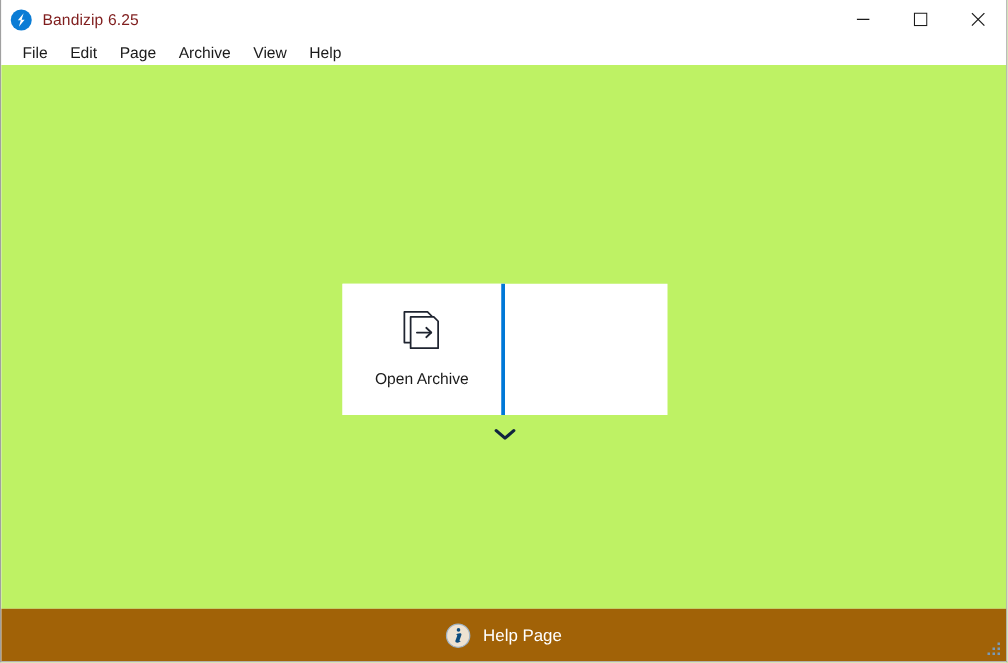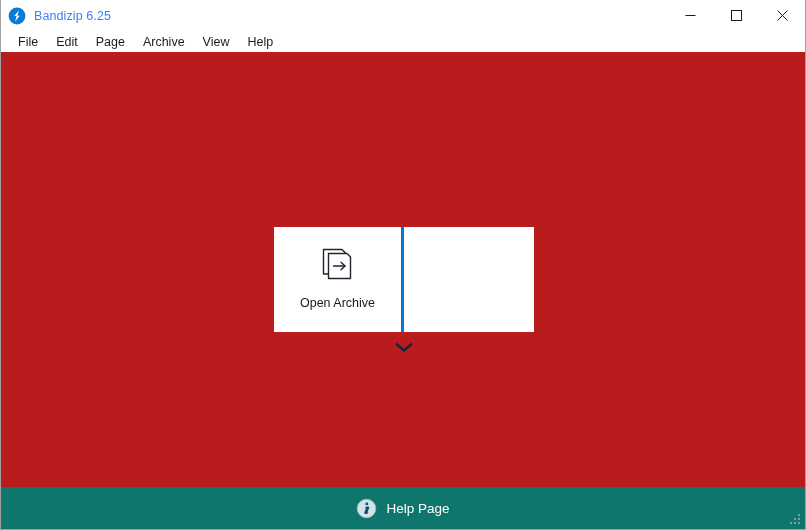--- a/index.html
+++ b/index.html
@@ -40,21 +40,21 @@
   #app-icon {
     width: 18px;
     height: 18px;
     margin-left: 7px;
     margin-right: 8px;
     flex: 0 0 auto;
     display: block;
   }
   #title-text {
     font-size: 12.5px;
-    color: #3b82f6;
+    color: #7f1d1d;
     letter-spacing: 0.1px;
     white-space: nowrap;
   }
   #window-controls {
     position: absolute;
     right: 0;
     top: 0;
     height: 31px;
     display: flex;
   }
@@ -85,21 +85,21 @@
     font-size: 12.5px;
     color: #1b1b1b;
     padding: 2px 9px 3px 9px;
     white-space: nowrap;
     cursor: default;
   }
 
   
   #main-canvas {
     flex: 1 1 auto;
-    background: #b91c1c;
+    background: #bef264;
     position: relative;
     overflow: hidden;
   }
 
   #action-cluster {
     position: absolute;
     left: 273px;
     top: 175px;
     width: 260px;
   }
@@ -143,21 +143,21 @@
     align-items: center;
     justify-content: center;
     cursor: default;
   }
   #expand-chevron svg { display: block; }
 
   
   #help-bar {
     height: 42px;
     min-height: 42px;
-    background: #0f766e;
+    background: #a16207;
     display: flex;
     align-items: center;
     justify-content: center;
     position: relative;
     cursor: default;
     user-select: none;
   }
   #help-inner {
     display: flex;
     align-items: center;

